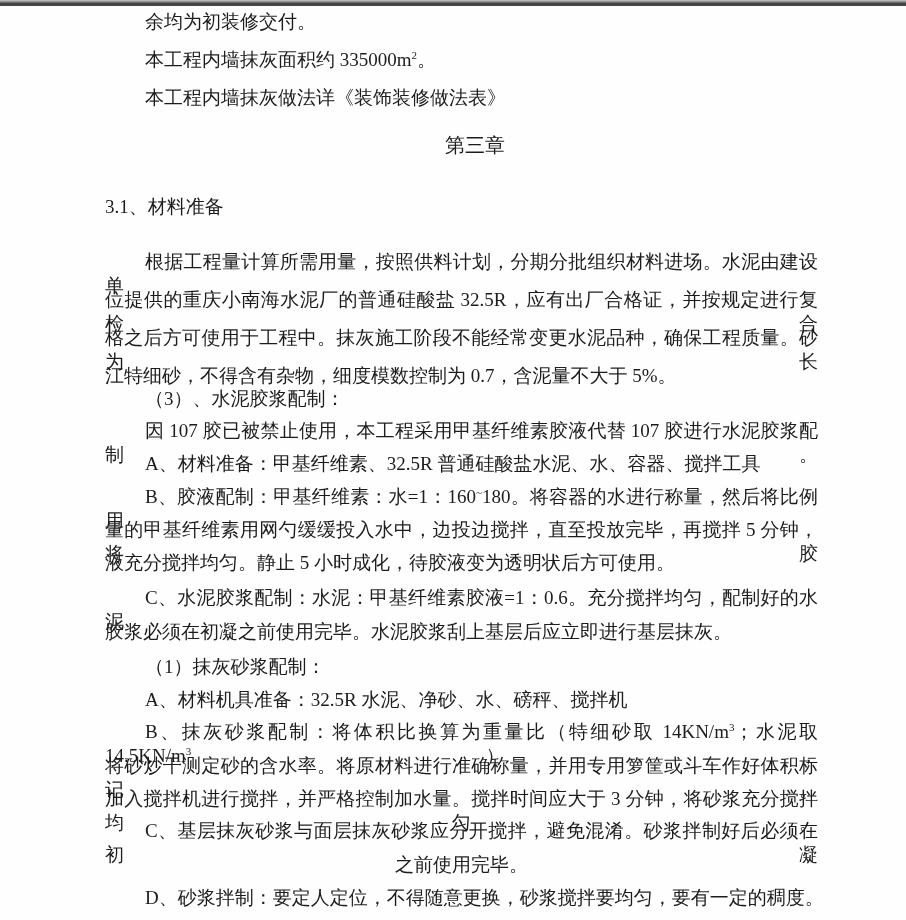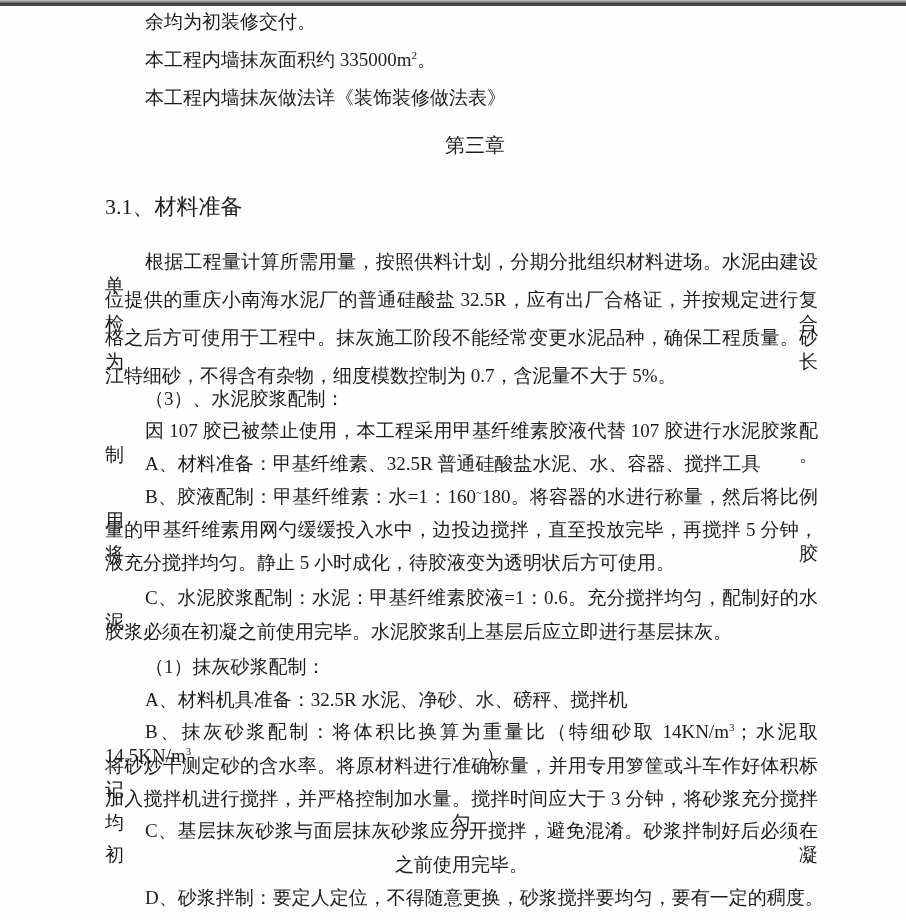--- a/index.html
+++ b/index.html
@@ -31,21 +31,21 @@
   }
   sup { font-size:11px; line-height:0; }
   #chapter-heading {
     position:absolute; top:133px; left:0; right:0;
     display:flex; justify-content:center; gap:52px;
     font-size:20px; line-height:24px;
     transform:translateX(22px);
   }
   #section-heading {
     position:absolute; top:195px; left:105px;
-    font-size:22px; line-height:24px;
+    font-size:19px; line-height:24px;
   }
 </style>
 </head>
 <body>
 
 <div id="page">
   <div id="top-edge"></div>
 
   <div id="chapter-heading">
     <span>第三章</span>

